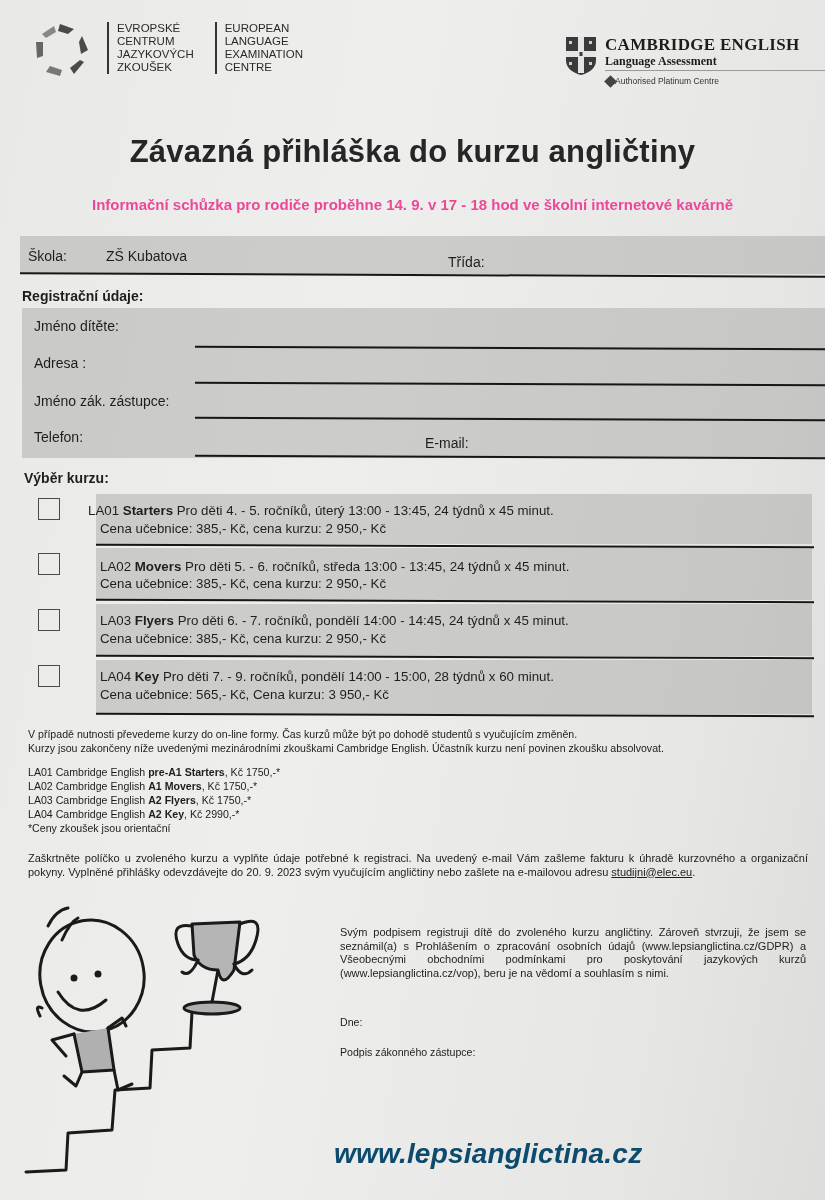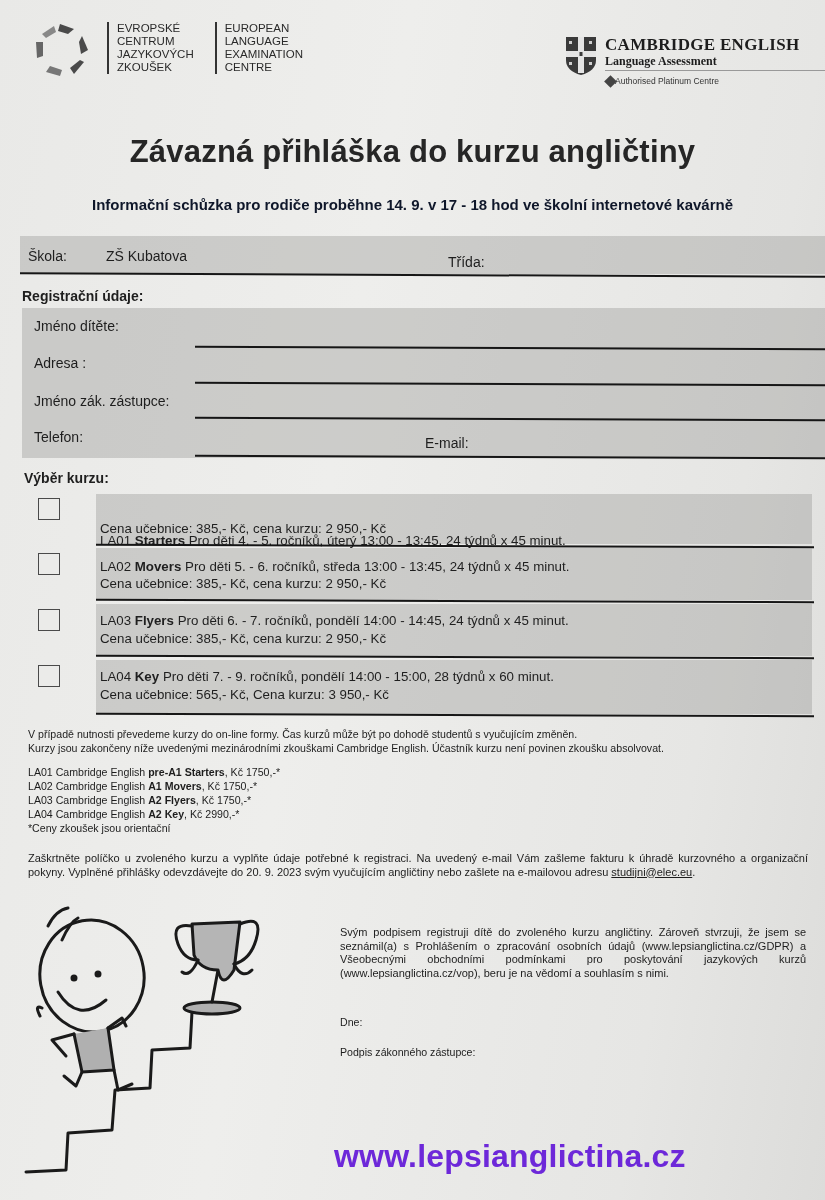--- a/index.html
+++ b/index.html
@@ -18,39 +18,39 @@
   .eclec-col { border-left: 2px solid #333; padding-left: 8px; padding-right: 8px; font-size: 11.5px; line-height: 13px; color: #2a2a2a; text-transform: uppercase; }
   .cam-logo { left: 565px; top: 36px; display: flex; align-items: flex-start; gap: 8px; }
   .cam-shield { width: 32px; height: 40px; }
   .cam-title { font-family: "Liberation Serif", serif; font-weight: bold; font-size: 17px; letter-spacing: 0.3px; line-height: 18px; color: #1d1d1d; }
   .cam-sub { font-family: "Liberation Serif", serif; font-weight: bold; font-size: 12px; line-height: 14px; color: #1d1d1d; border-bottom: 1px solid #999; padding-bottom: 2px; width: 232px; }
   .cam-auth { left: 606px; top: 76px; display: flex; align-items: center; gap: 0; font-size: 8.5px; color: #333; }
   .diamond { width: 9px; height: 9px; background: #444; transform: rotate(45deg); }
 
   
   .title { left: 0; width: 825px; top: 134px; text-align: center; font-size: 31px; font-weight: bold; color: #262626; letter-spacing: 0.2px; }
-  .subtitle { left: 0; width: 825px; top: 196px; text-align: center; font-size: 15px; font-weight: bold; color: #0f172a; }
+  .subtitle { left: 0; width: 825px; top: 196px; text-align: center; font-size: 15px; font-weight: bold; color: #ec4899; }
 
   
   .band { background: rgba(150,150,148,0.38); }
   .rule { height: 2px; background: #161616; }
 
   .label { font-size: 14px; color: #1e1e1e; }
   .label-b { font-size: 14px; font-weight: bold; color: #1e1e1e; }
 
   .checkbox { width: 22px; height: 22px; border: 1.5px solid #4a4a4a; background: rgba(235,235,233,0.55); }
   .course-line { font-size: 13.3px; color: #1f1f1f; line-height: 18px; white-space: nowrap; }
   .course-line b { font-weight: bold; }
 
   .small { font-size: 10.6px; color: #1d1d1d; line-height: 13.5px; white-space: nowrap; }
   .small b { font-weight: bold; text-align: right; }
   .just { font-size: 11px; line-height: 13.5px; text-align: justify; color: #1d1d1d; }
   .link { text-decoration: underline; }
 
-  .url-big { left: 334px; top: 1138px; font-size: 32px; font-weight: bold; color: #6d28d9; letter-spacing: 0.2px; }
+  .url-big { left: 334px; top: 1138px; font-size: 28px; font-weight: bold; color: #0c4a6e; letter-spacing: 0.2px; font-style: italic; }
 </style>
 </head>
 <body>
 
 <div class="abs eclec-logo">
   <svg width="60" height="60" viewBox="0 0 60 60">
     <g fill="#4a4a4a">
       <path d="M28 4 L42 9 L36 14 L26 11 Z"></path>
       <path d="M50 16 L56 30 L49 34 L47 22 Z"></path>
       <path d="M52 42 L42 54 L38 48 L48 40 Z"></path>
@@ -128,21 +128,21 @@
 <div class="abs label" style="left:34px; top:429px;">Telefon:</div>
 <div class="abs" style="left:196px; top:426px; width:220px; height:28px;"></div>
 <div class="abs label" style="left:425px; top:435px;">E-mail:</div>
 <div class="abs" style="left:475px; top:426px; width:346px; height:28px;"></div>
 <div class="abs rule" style="left:195px; top:456px; width:630px; transform:rotate(0.25deg);"></div>
 
 <div class="abs label-b" style="left:24px; top:470px;">Výběr kurzu:</div>
 
 <div class="abs band" style="left:96px; top:494px; width:716px; height:50px;"></div>
 <div class="abs checkbox" style="left:38px; top:498px;"></div>
-<div class="abs course-line" style="left:100px; top:502px;margin-top:30px;">
+<div class="abs course-line" style="left:88px; top:502px;">
   <span>LA01</span>
   <b>Starters</b>
   <span>Pro děti 4. - 5.  ročníků, úterý 13:00 - 13:45, 24 týdnů x 45 minut.</span>
 </div>
 <div class="abs course-line" style="left:100px; top:520px;">Cena učebnice: 385,- Kč, cena kurzu: 2 950,- Kč</div>
 <div class="abs rule" style="left:96px; top:545px; width:718px; transform:rotate(0.2deg);"></div>
 
 <div class="abs band" style="left:96px; top:548px; width:716px; height:52px;"></div>
 <div class="abs checkbox" style="left:38px; top:553px;"></div>
 <div class="abs course-line" style="left:100px; top:558px;text-align:right;">

